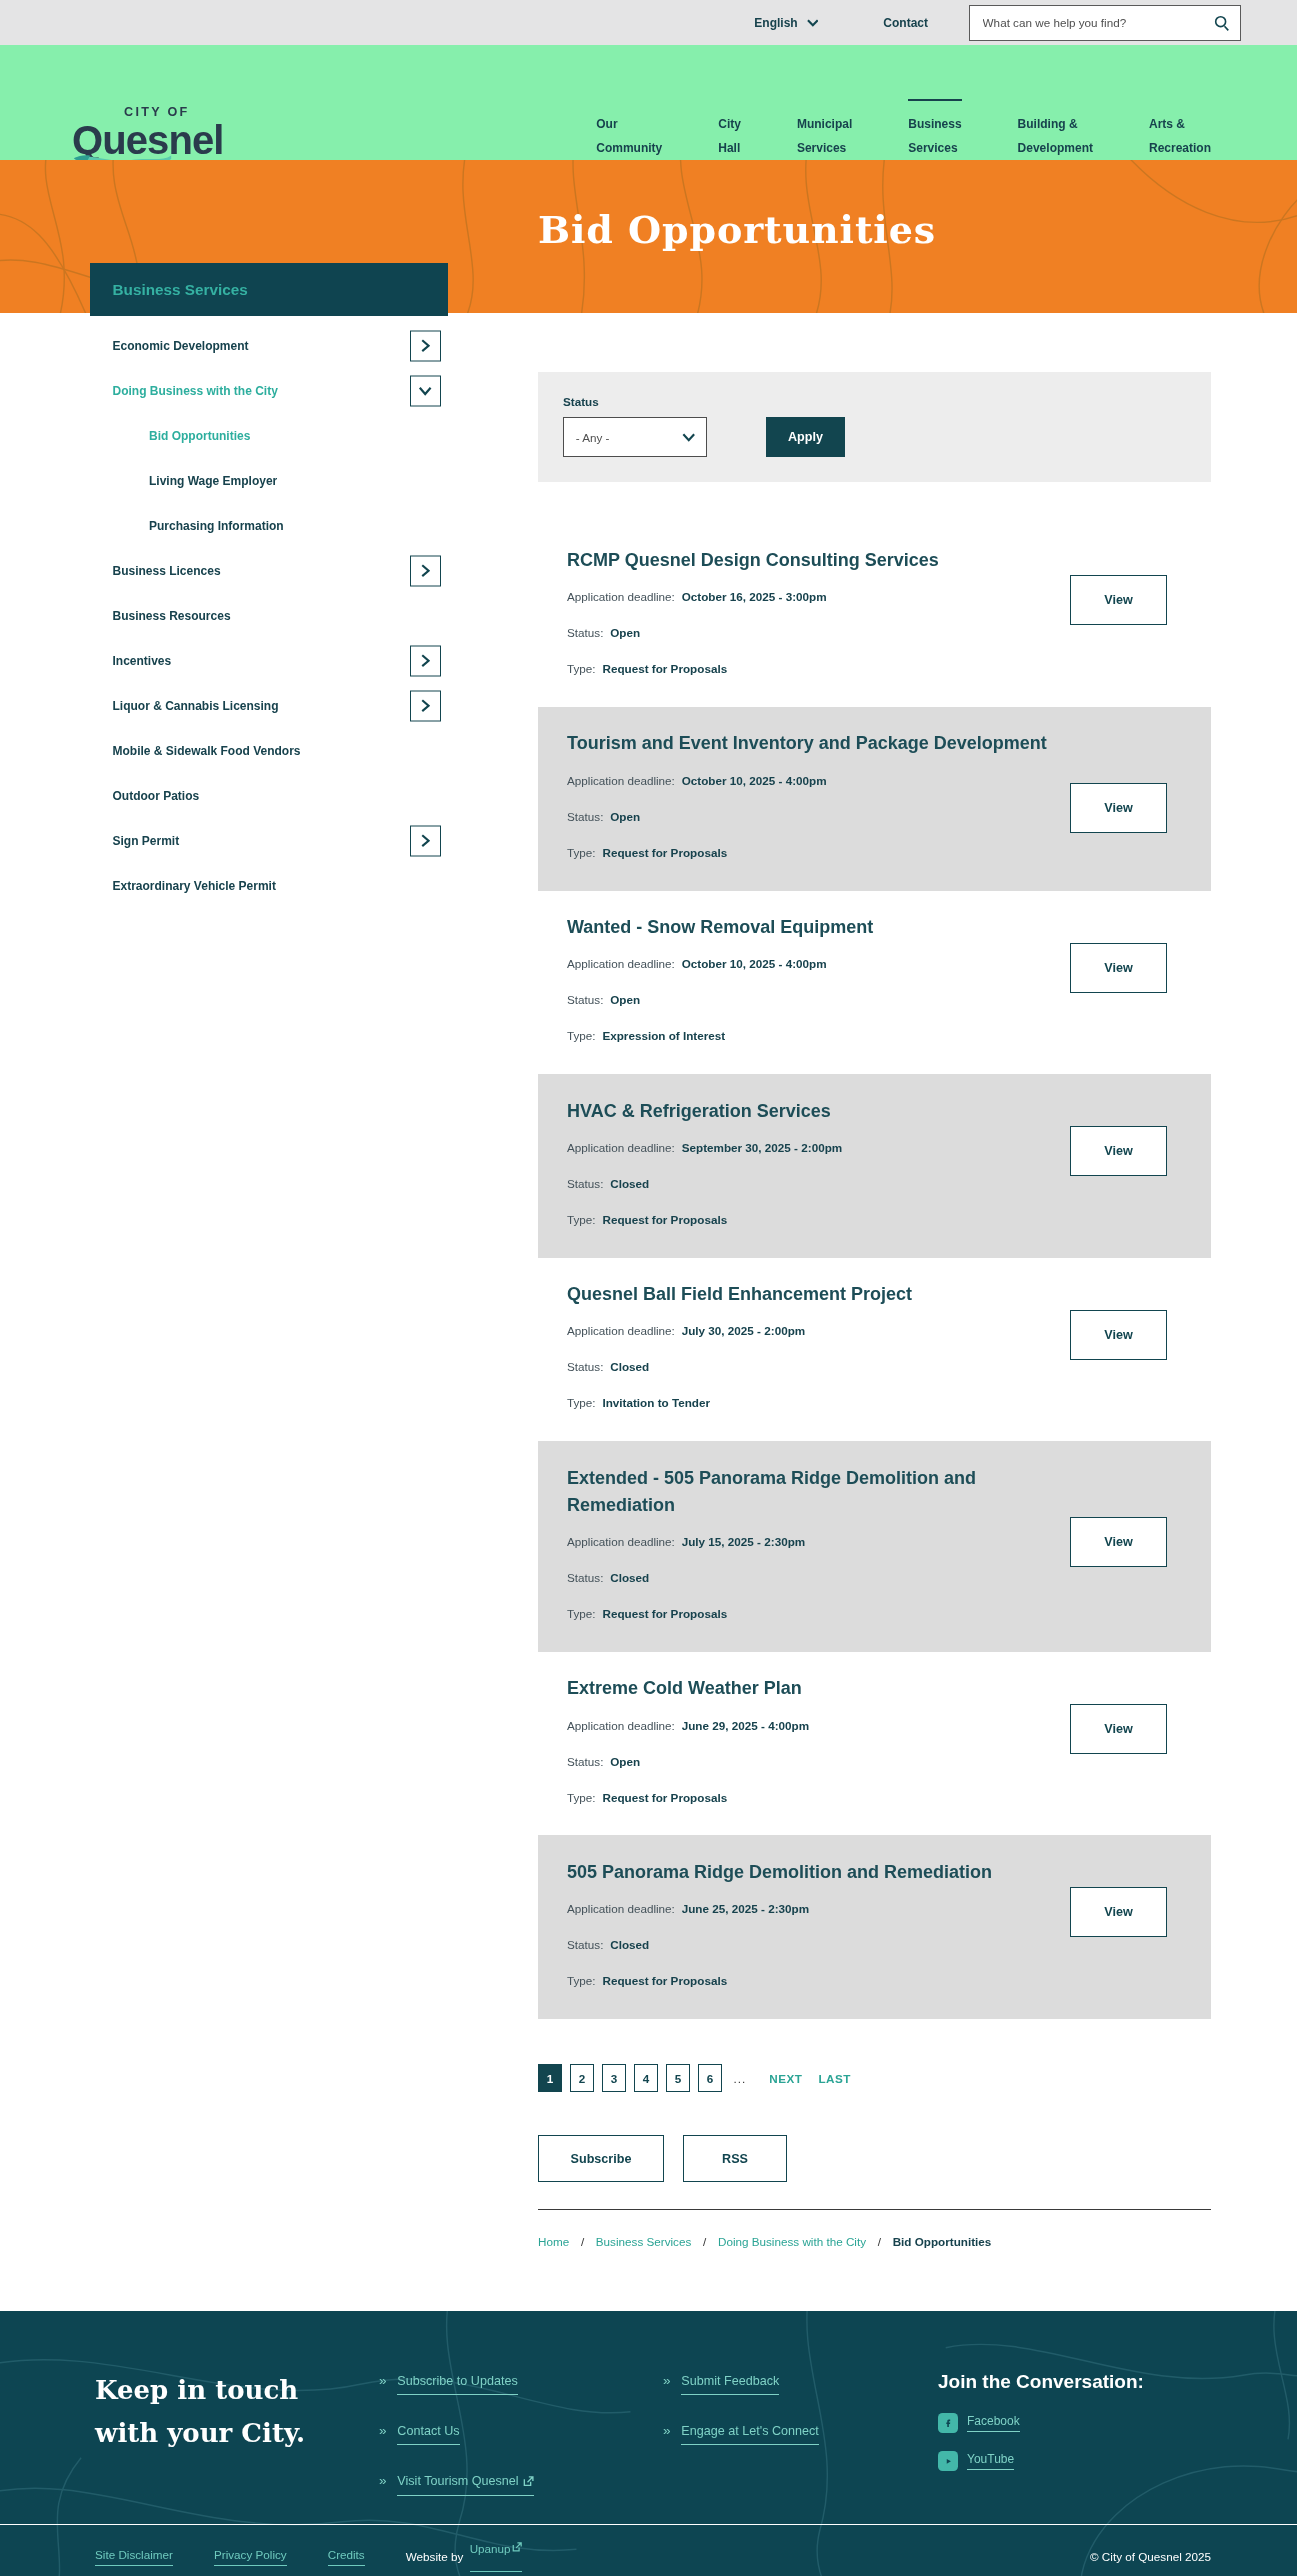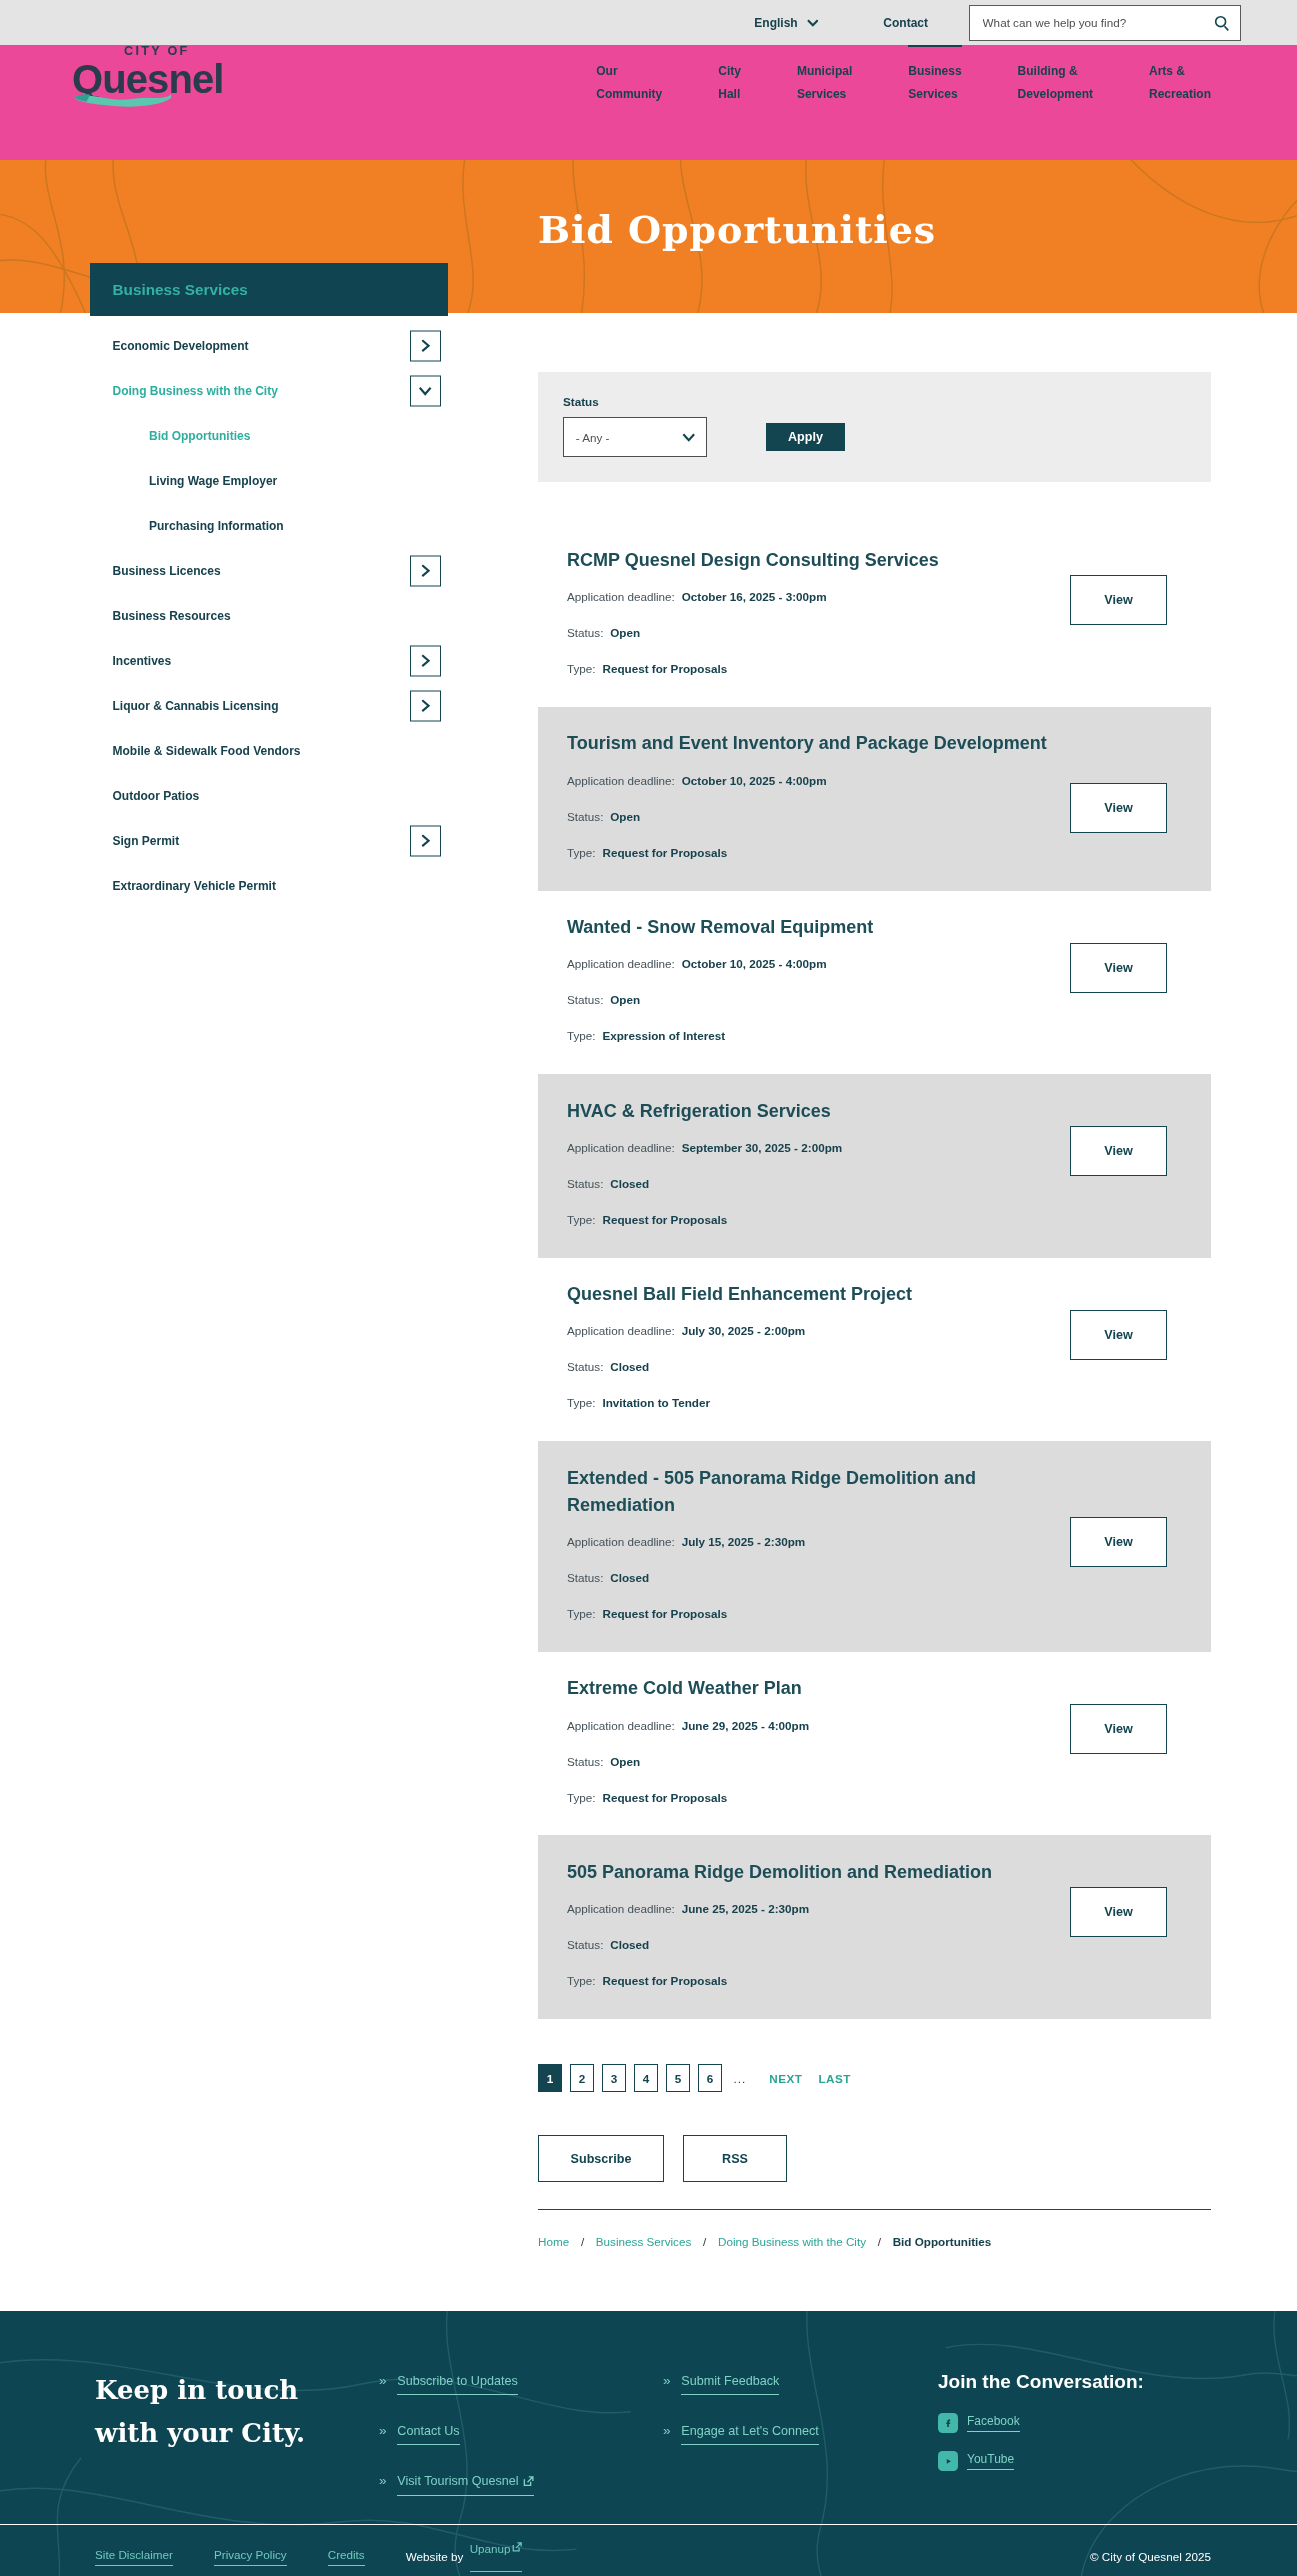--- a/index.html
+++ b/index.html
@@ -8,21 +8,21 @@
 
   
   .topbar { height:45px; background:#e4e4e5; display:flex; align-items:center; justify-content:flex-end; padding-right:56px; }
   .topbar .lang { display:flex; align-items:center; gap:9px; font-size:12px; font-weight:700; color:#17424d; cursor:pointer; }
   .topbar .contact { margin-left:65px; font-size:12px; font-weight:700; color:#17424d; cursor:pointer; }
   .searchbox { margin-left:41px; width:272px; height:36px; background:#fff; border:0.9px solid #5a5a5a; display:flex; align-items:center; padding:0 9px 0 12.6px; }
   .searchbox input { flex:1; border:none; outline:none; font-size:11.7px; color:#333; font-family:"Liberation Sans", sans-serif; background:transparent; }
   .searchbox input::placeholder { color:#4f4f4f; }
 
   
-  .navbar { height:115px; background:#ec4899; display:flex; align-items:flex-start; padding:0 86px 0 72px; }
+  .navbar { height:115px; background:#86efac; display:flex; align-items:flex-end; padding:0 86px 0 72px; }
   .logo { display:flex; flex-direction:column; line-height:1; position:relative; width:230px; }
   .logo .city-of { font-size:12.6px; font-weight:700; letter-spacing:2.3px; color:#2a3b4c; margin-left:52px; margin-bottom:1.8px; }
   .logo .quesnel { font-size:40px; font-weight:700; letter-spacing:-0.9px; color:#2a3b4c; }
   .logo svg.swoosh { position:absolute; left:0; bottom:-9px; width:101px; height:18px; }
   .mainnav { margin-left:auto; display:flex; gap:56px; }
   .mainnav .nav-item { font-size:12px; font-weight:700; color:#17424d; line-height:23.4px; padding-top:12.6px; border-top:2.7px solid transparent; cursor:pointer; white-space:pre-line; }
   .mainnav .nav-item.active { border-top-color:#17424d; }
 
   
   .hero { height:153px; background:#f08023; position:relative; overflow:hidden; }
@@ -42,21 +42,21 @@
   .expander { position:absolute; right:7.2px; top:50%; transform:translateY(-50%); width:31px; height:31px; background:#fff; border:1.8px solid #12454f; display:flex; align-items:center; justify-content:center; cursor:pointer; color:#12454f; }
 
   .main { flex:1; margin-left:90px; min-width:0; }
 
   
   .filterbox { margin-top:59px; background:#ededed; padding:23.4px 25px 25px 25px; }
   .filterbox .flabel { font-size:11.7px; font-weight:700; color:#17424d; margin-bottom:9px; }
   .fcontrols { display:flex; align-items:center;gap:43px; }
   .fselect { width:144px; height:40px; background:#fff; border:0.9px solid #4d4d4d; display:flex; align-items:center; justify-content:space-between; padding:0 10.8px 0 11.7px; cursor:pointer; }
   .fselect .val { font-size:11.7px; color:#4f4f4f; }
-  .apply-btn { margin-left:16px; width:79px; height:28px; background:#12454f; color:#fff; border:none; font-size:12.6px; font-weight:700; font-family:"Liberation Sans", sans-serif; cursor:pointer; }
+  .apply-btn { margin-left:16px; width:79px; height:40px; background:#12454f; color:#fff; border:none; font-size:12.6px; font-weight:700; font-family:"Liberation Sans", sans-serif; cursor:pointer; }
 
   
   .bids { margin-top:41px; }
   .bid { position:relative; padding:23.4px 144px 10.8px 29px; }
   .bid.shaded { background:#dcdcdc; }
   .bid h2 { font-size:18px; line-height:27px; font-weight:700; color:#1d4d57; margin-bottom:14.4px; padding-right:0; max-width:504px; }
   .bid .row { font-size:11.7px; line-height:18px; margin-bottom:18px; color:#44525a; }
   .bid .row b { color:#17424d; margin-left:3.6px; }
   .view-btn { position:absolute; right:44px; top:52px; width:97px; height:50px; background:#fff; border:1.8px solid #12454f; color:#12454f; font-size:12.6px; font-weight:700; font-family:"Liberation Sans", sans-serif; cursor:pointer; }
 

